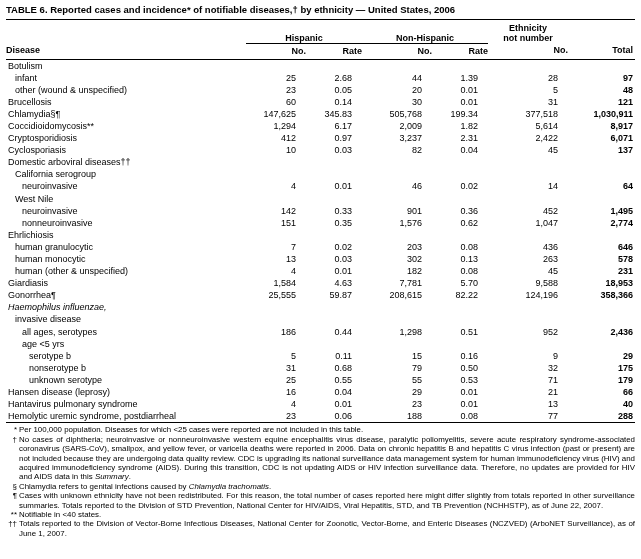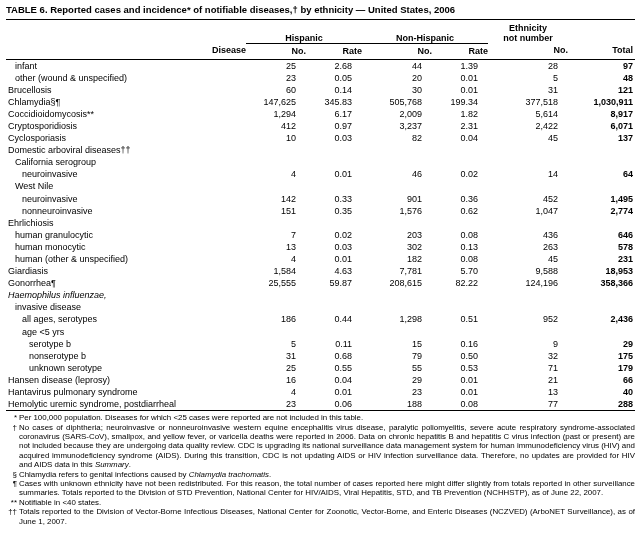--- a/index.html
+++ b/index.html
@@ -11,21 +11,21 @@
   .title {
     font-size:9.5px; font-weight:bold; line-height:13px;
     padding-bottom:3px; border-bottom:1px solid #000;
   }
   table { border-collapse:collapse; width:100%; table-layout:fixed; border-bottom:1px solid #000; }
   th, td { margin:0; padding:0; font-size:9px; font-weight:normal; }
   thead th { font-weight:bold; }
   .group-row th { vertical-align:bottom; line-height:10px; padding-top:3px; text-align:center; }
   .group-underline { border-bottom:1px solid #000; }
   .head-row th { line-height:11px; padding:2px 0 2px 0; border-bottom:1px solid #000; }
-  .left { text-align:right; padding-left:2px; }
+  .left { text-align:left; padding-left:2px; }
   .numh, .num { text-align:right; padding-right:10px; }
   th.total, td.total { padding-right:2px; }
   td.total { font-weight:bold; }
   tbody td { line-height:12.1px; white-space:nowrap; overflow:hidden; }
   td.disease { text-align:left; }
   .indent-0 { padding-left:2px; }
   .indent-1 { padding-left:9px; }
   .indent-2 { padding-left:16px; }
   .indent-3 { padding-left:23px; }
   .italic { font-style:italic; }
@@ -63,20 +63,29 @@
         <th class="numh">No.</th>
         <th class="numh">Rate</th>
         <th class="numh">No.</th>
         <th class="numh">Rate</th>
         <th class="numh">No.</th>
         <th class="numh total">Total</th>
       </tr>
     </thead>
     <tbody id="table-body">
         <tr>
+          <td class="disease indent-0">Botulism</td>
+          <td class="num"></td>
+          <td class="num"></td>
+          <td class="num"></td>
+          <td class="num"></td>
+          <td class="num"></td>
+          <td class="num total"></td>
+        </tr>
+        <tr>
           <td class="disease indent-1">infant</td>
           <td class="num">25</td>
           <td class="num">2.68</td>
           <td class="num">44</td>
           <td class="num">1.39</td>
           <td class="num">28</td>
           <td class="num total">97</td>
         </tr>
         <tr>
           <td class="disease indent-1">other (wound &amp; unspecified)</td>

